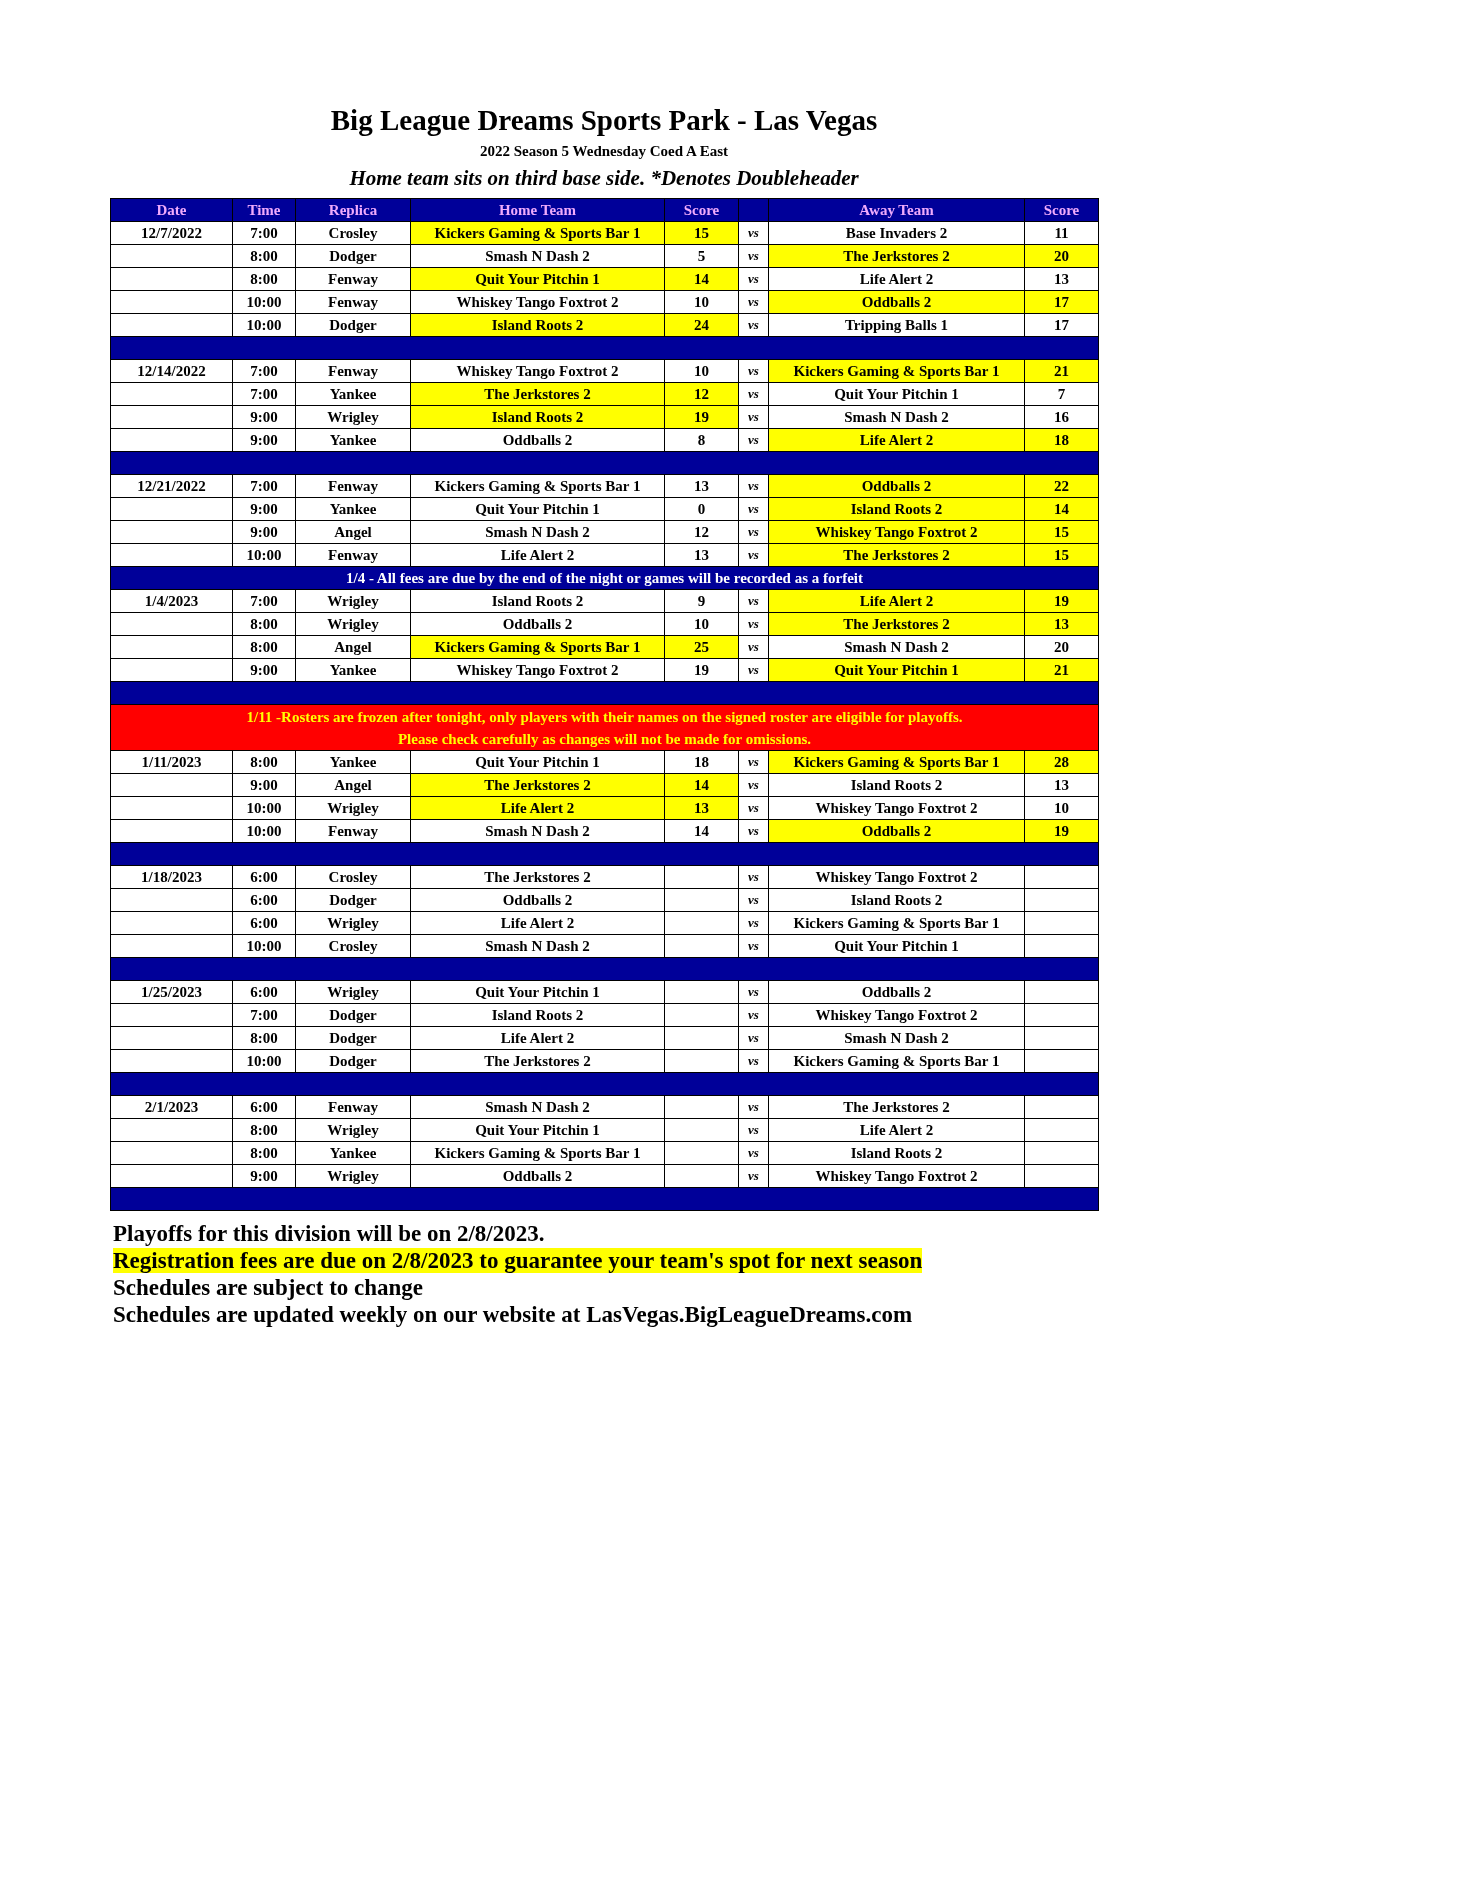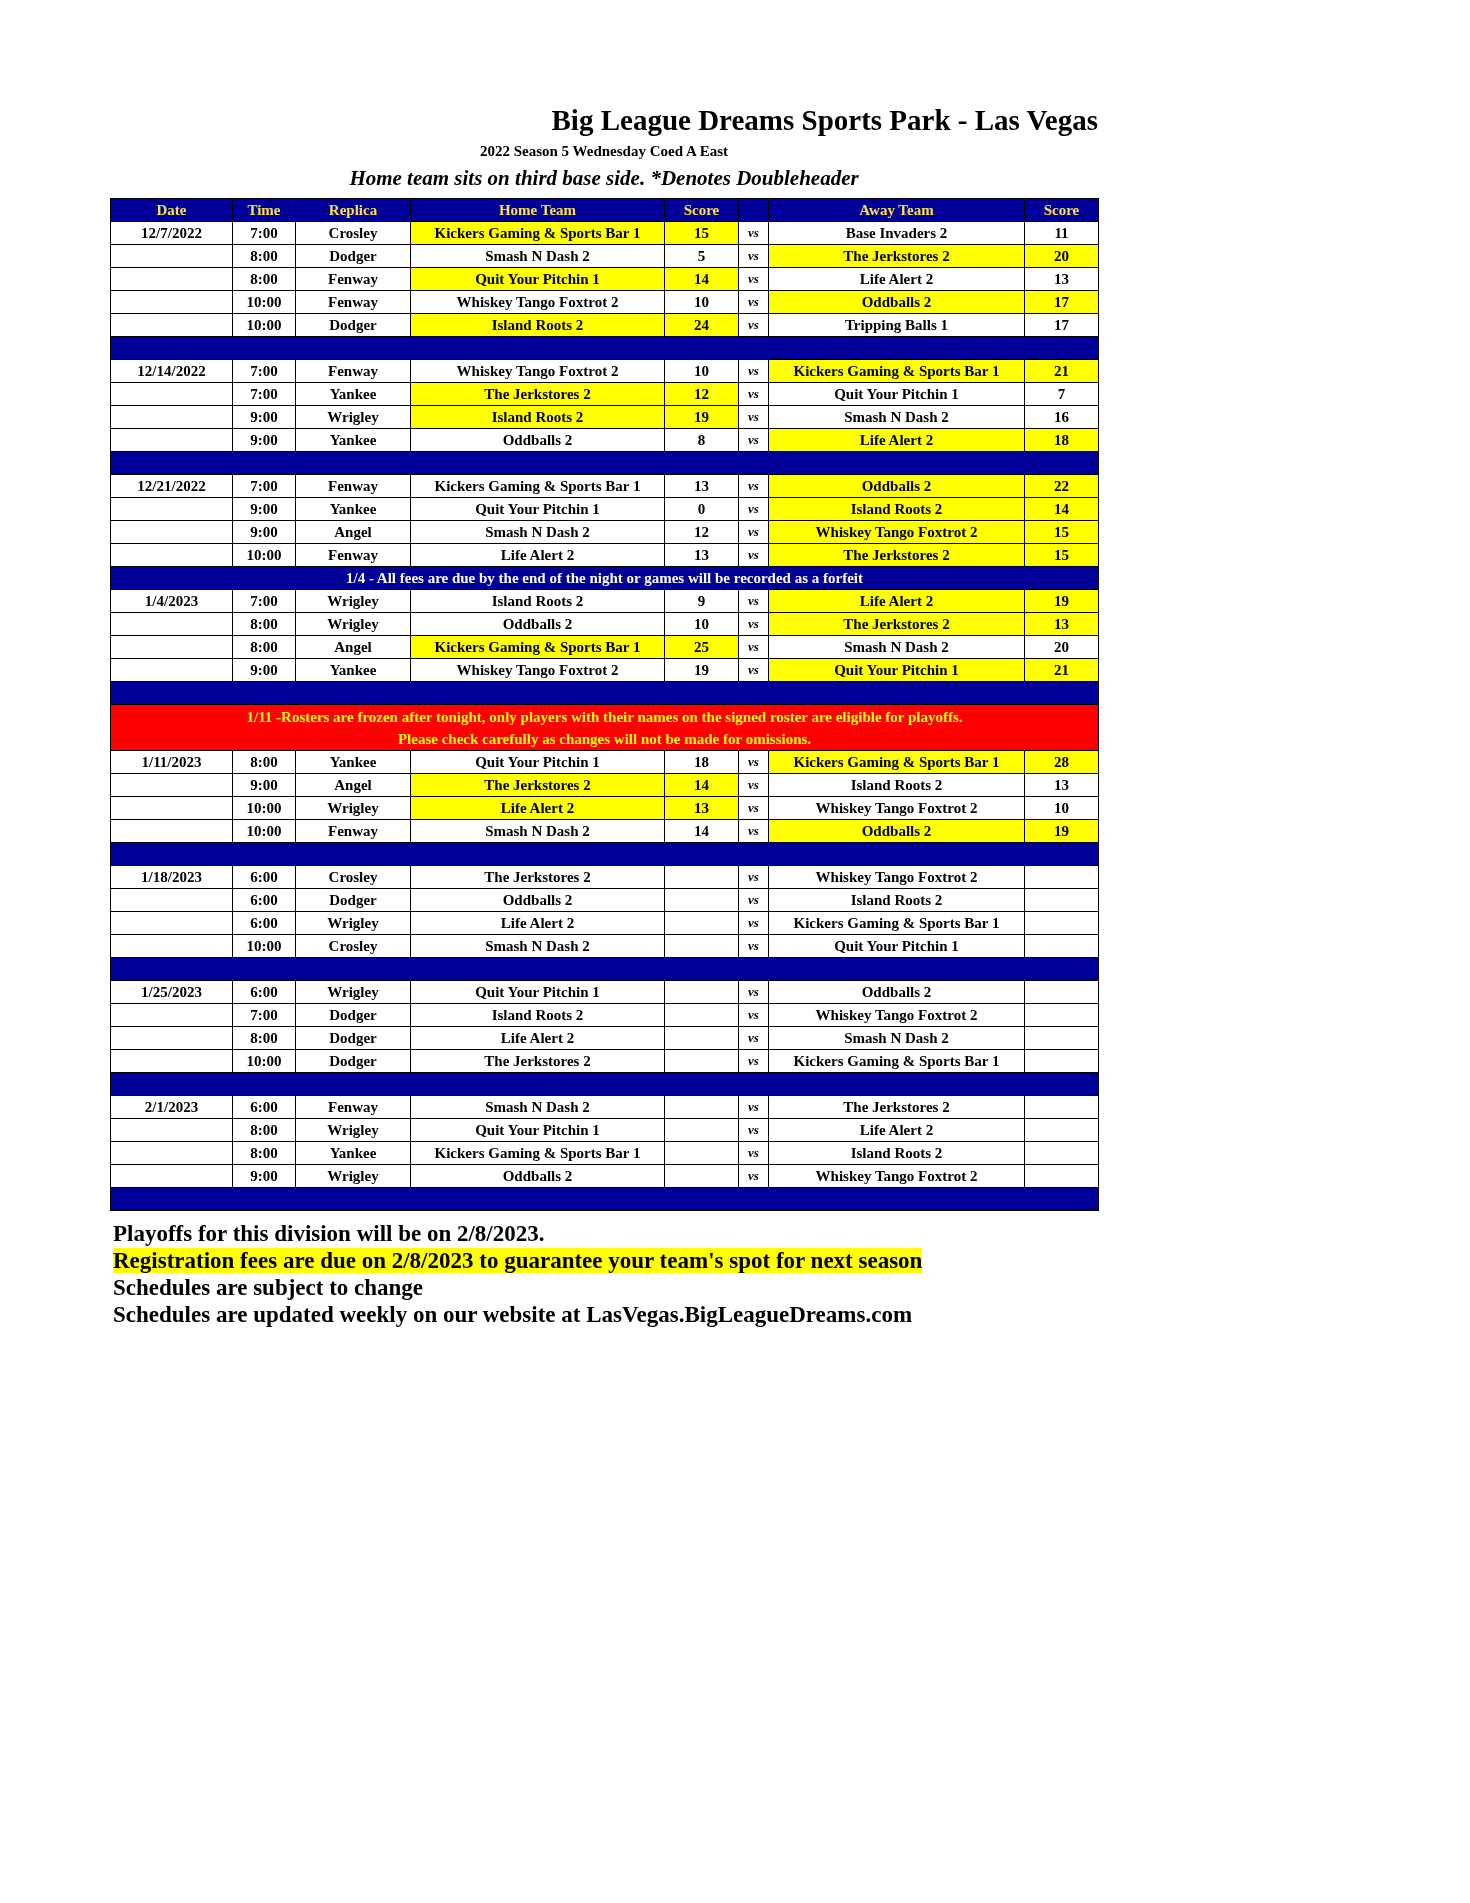--- a/index.html
+++ b/index.html
@@ -3,30 +3,30 @@
 <meta charset="utf-8">
 <title>Schedule</title>
 <style>
   :root { --navy:#000099; --hl:#FFFF00; --red:#FF0000; }
   * { box-sizing:border-box; }
   html,body { margin:0; padding:0; background:#ffffff; }
   .page { position:relative; width:1470px; height:1903px; background:#ffffff;
           font-family:"Liberation Serif", serif; color:#000; overflow:hidden; }
   .content { width:988px; margin-left:110px; padding-top:104px; }
 
-  .title    { font-size:29px; font-weight:bold; text-align:right; margin:0; }
+  .title    { font-size:29px; font-weight:bold; text-align:center; margin:0; }
   .subtitle { font-size:15px; font-weight:bold; text-align:center; margin:6px 0 0 0; }
   .note     { font-size:21px; font-weight:bold; font-style:italic; text-align:center; margin:6px 0 7px 0; }
 
   table.schedule { border-collapse:collapse; width:988px; table-layout:fixed; }
   .schedule th, .schedule td {
       border:1px solid #000; height:23px; padding:0 3px;
       font-weight:bold; font-size:15px; text-align:center; vertical-align:middle;
       overflow:hidden; white-space:nowrap; }
-  .schedule thead th { background:var(--navy); color:#fde047; }
+  .schedule thead th { background:var(--navy); color:#f0abfc; }
   .schedule td.sep { background:var(--navy); }
   .schedule td.notice-blue { background:var(--navy); color:#fff; font-size:15px; }
   .schedule td.notice-red  { background:var(--red); color:var(--hl); height:46px;margin-left:25px; }
   .schedule td.notice-red .notice-line { line-height:22px; }
   .schedule td.hl { background:var(--hl); }
   .schedule td.vs { font-style:italic; font-size:13px; }
 
   .footer { margin-top:9px; padding-left:3px; }
   .footer-line { font-size:23px; font-weight:bold; line-height:27px; white-space:nowrap; }
   .hl-text { background:var(--hl); }

